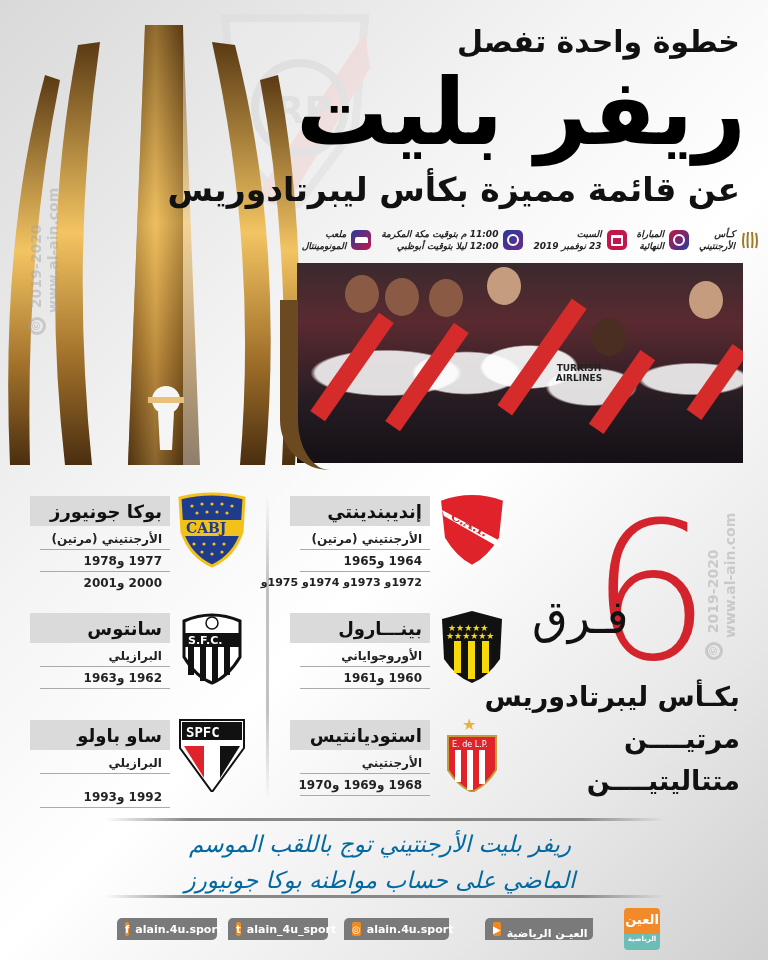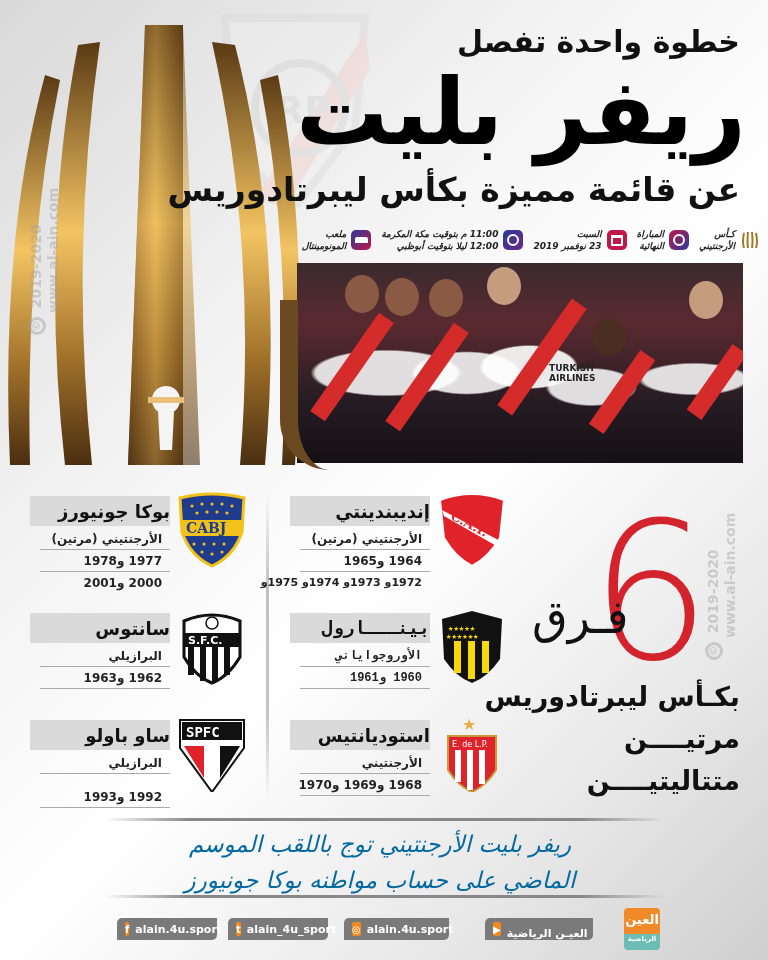--- a/index.html
+++ b/index.html
@@ -75,20 +75,21 @@
   .photo {
     left: 297px; top: 263px; width: 446px; height: 200px;
     background:
       radial-gradient(ellipse at 20% 55%, rgba(255,255,255,0.85) 0 14%, transparent 15%),
       radial-gradient(ellipse at 38% 55%, rgba(255,255,255,0.85) 0 13%, transparent 14%),
       radial-gradient(ellipse at 52% 52%, rgba(255,255,255,0.9) 0 14%, transparent 15%),
       radial-gradient(ellipse at 66% 62%, rgba(255,255,255,0.85) 0 10%, transparent 11%),
       radial-gradient(ellipse at 89% 58%, rgba(255,255,255,0.85) 0 9%, transparent 10%),
       linear-gradient(180deg, #3a2a2e 0%, #5a2a30 30%, #241c22 70%, #151015 100%);
     overflow: hidden;
+    text-align: center;
   }
   .photo .stripe {
     position: absolute; height: 18px; background: #d52b2b; transform: rotate(-55deg);
     transform-origin: center;
   }
   .photo .head {
     position: absolute; width: 34px; height: 38px; border-radius: 50%;
     background: #8b5a44;
   }
   .photo-arc {
@@ -99,21 +100,21 @@
   
   .divider {
     left: 266px; top: 495px; width: 3px; height: 305px;
     background: linear-gradient(180deg, transparent, #999 30%, #999 70%, transparent);
     opacity: 0.6;
   }
   .card { width: 218px; height: 100px; }
   .card .name-box {
     position: absolute; right: 78px; top: 8px; width: 140px; height: 30px;
     background: #dadada;
-    display: flex; align-items: center; justify-content: flex-end; padding-right: 0;
+    display: flex; align-items: center; justify-content: flex-end; padding-right: 8px;
   }
   .card .name {
     font-size: 18px; font-weight: bold; color: #111; direction: rtl; white-space: nowrap;
   }
   .card .row {
     position: absolute; right: 78px; width: 130px; height: 22px;
     font-size: 12px; font-weight: bold; color: #222;
     direction: rtl; text-align: right; padding-right: 8px; line-height: 22px;
     border-bottom: 1px solid #aaa; white-space: nowrap;
   }
@@ -323,21 +324,21 @@
         <circle cx="28" cy="52" r="1.6"></circle>
         <circle cx="38" cy="52" r="1.6"></circle>
         <circle cx="48" cy="52" r="1.6"></circle>
       <circle cx="26" cy="60" r="1.6"></circle>
         <circle cx="36" cy="62" r="1.6"></circle>
         <circle cx="46" cy="60" r="1.6"></circle>
     </g>
   </svg>
 </div>
 
-<div class="abs card" style="left:290px; top:605px;font-family:Liberation Mono, monospace;">
+<div class="abs card" style="left:290px; top:605px;">
   <div class="name-box">
       <span class="name">بينـــارول</span>
     </div>
   <div class="row" style="top:40px;">الأوروجواياني</div>
   <div class="row" style="top:62px;">1960 و1961</div>
   <svg class="logo" viewBox="0 0 72 76">
     <path d="M6 10 L36 2 L66 10 L64 50 Q52 68 36 74 Q20 68 8 50 Z" fill="#111"></path>
     <rect x="18" y="32" width="7" height="32" fill="#f5d90a"></rect>
     <rect x="32" y="32" width="7" height="38" fill="#f5d90a"></rect>
     <rect x="46" y="32" width="7" height="32" fill="#f5d90a"></rect>

